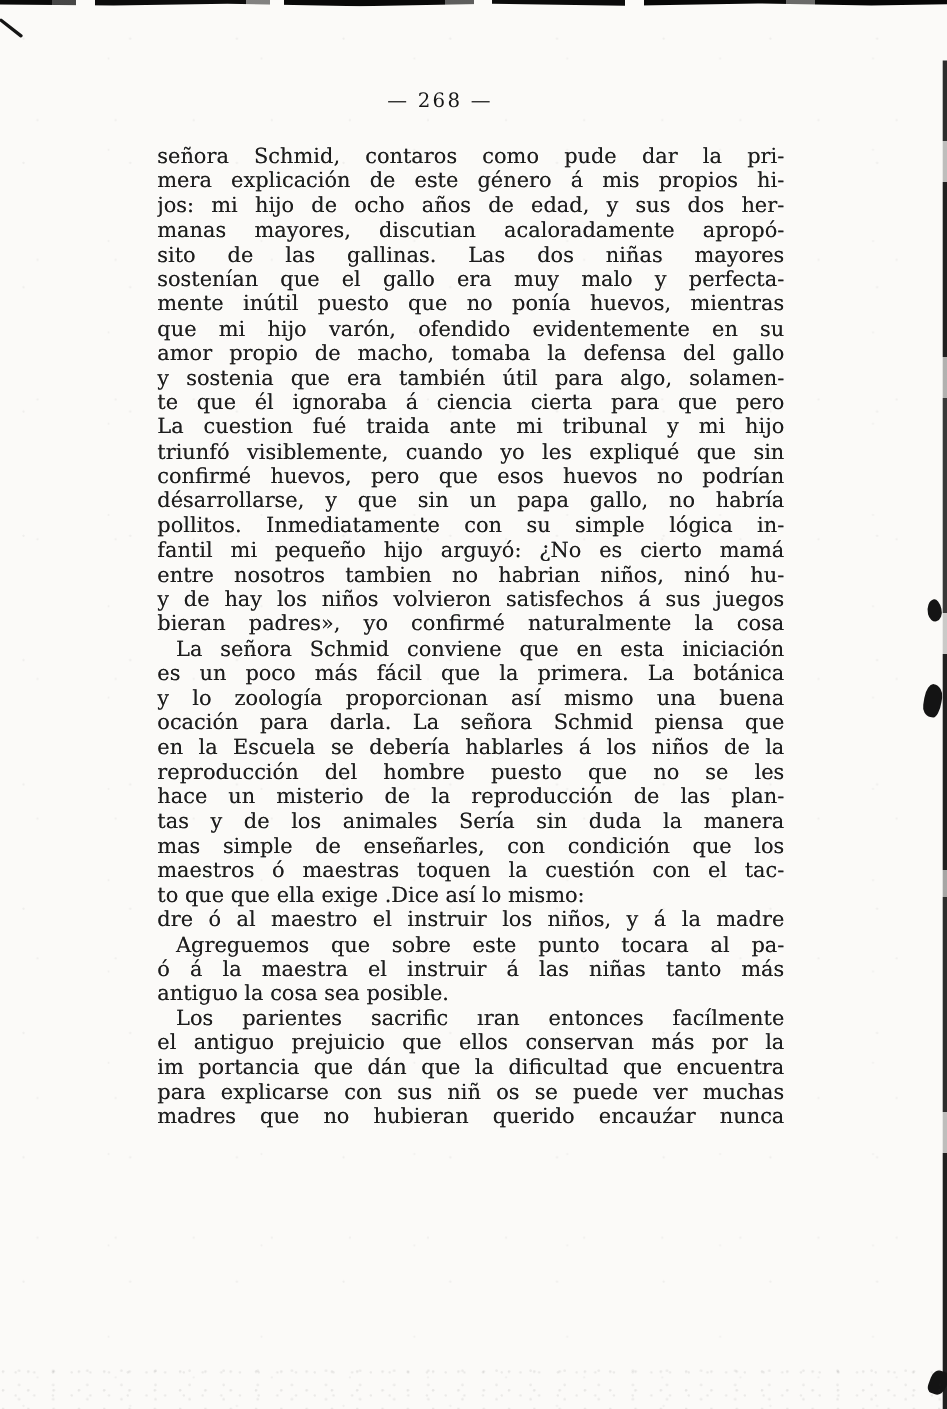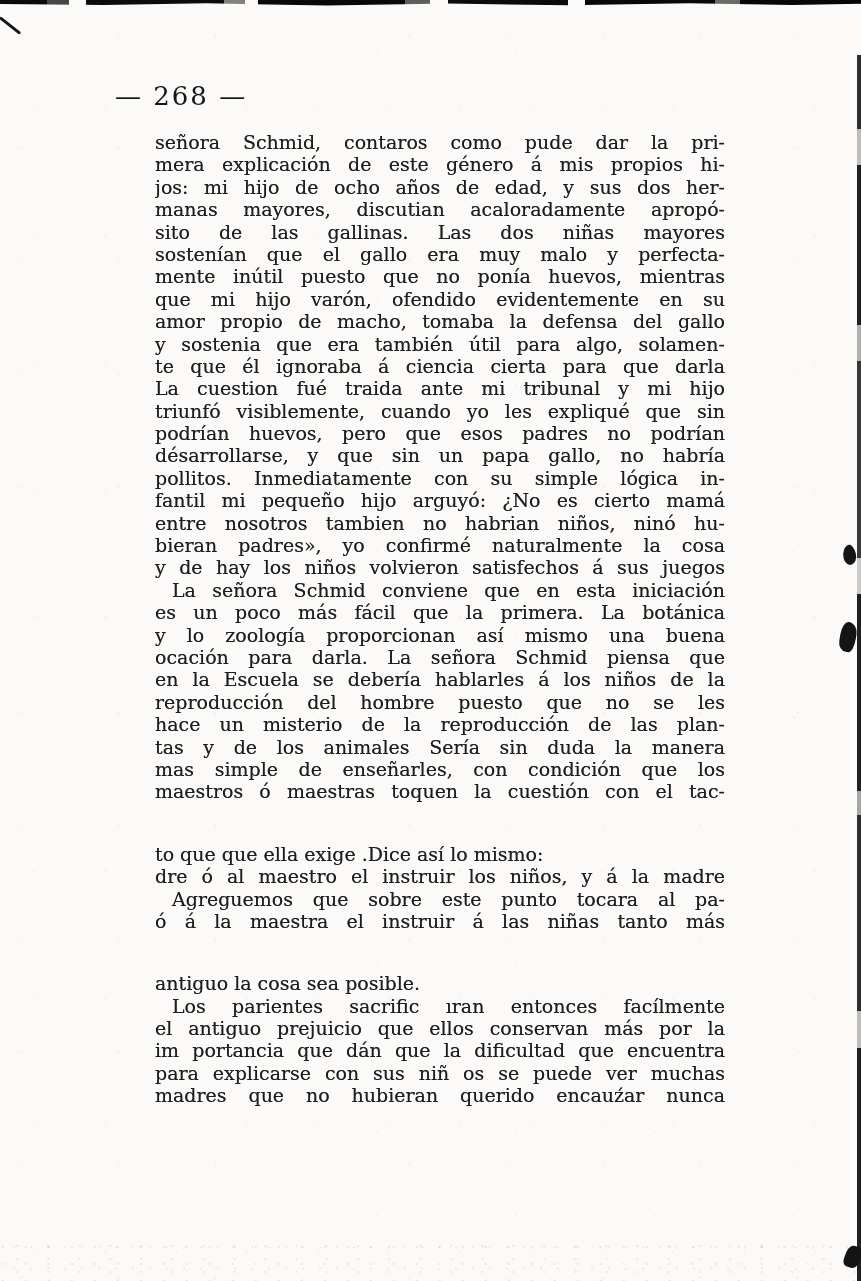--- a/index.html
+++ b/index.html
@@ -59,30 +59,30 @@
     position: absolute; left: 0; bottom: 0; width: 100%; height: 46px;
     background-image:
       radial-gradient(circle at 12% 70%, rgba(50,50,50,.12) 0 .7px, transparent 1.6px),
       radial-gradient(circle at 56% 85%, rgba(50,50,50,.10) 0 .7px, transparent 1.6px),
       radial-gradient(circle at 83% 60%, rgba(50,50,50,.10) 0 .6px, transparent 1.5px);
     background-size: 23px 17px, 31px 13px, 17px 21px;
     opacity: .8;
   }
   .page-number {
     position: absolute; left: 155px; top: 81px; width: 570px;
-    text-align: left; transform: translateX(-40px);
-    font-size: 26px; letter-spacing: 2px; color: #161616;
+    text-align: center; transform: translateX(-40px);
+    font-size: 18px; letter-spacing: 2px; color: #161616;
   }
   .text-block {
-    position: absolute; left: 155px; top: 131px; width: 570px;
+    position: absolute; left: 143px; top: 131px; width: 570px;
     font-size: 19px; line-height: 22.4px; color: #1d1d1d;
     text-shadow: 0 0 0.6px rgba(25,25,25,.65);
   }
   .line { text-align: justify; text-align-last: justify; height: 22.4px; overflow: hidden; }
-  .line.par-end { text-align: center; text-align-last: left; margin-top: 40px; }
+  .line.par-end { text-align: center; text-align-last: left; }
   .line.indent { padding-left: 17px; }
 </style>
 </head>
 <body>
 
 <div class="page">
   <div class="edge-top"></div>
   <div class="corner-mark"></div>
   <div class="edge-right"></div>
   <div class="blob blob-1"></div>
@@ -96,30 +96,30 @@
       <div class="line">señora Schmid, contaros como pude dar la pri-</div>
       <div class="line">mera explicación de este género á mis propios hi-</div>
       <div class="line">jos: mi hijo de ocho años de edad, y sus dos her-</div>
       <div class="line">manas mayores, discutian acaloradamente apropó-</div>
       <div class="line">sito de las gallinas. Las dos niñas mayores</div>
       <div class="line">sostenían que el gallo era muy malo y perfecta-</div>
       <div class="line">mente inútil puesto que no ponía huevos, mientras</div>
       <div class="line">que mi hijo varón, ofendido evidentemente en su</div>
       <div class="line">amor propio de macho, tomaba la defensa del gallo</div>
       <div class="line">y sostenia que era también útil para algo, solamen-</div>
-      <div class="line">te que él ignoraba á ciencia cierta para que darla</div>
+      <div class="line">te que él ignoraba á ciencia cierta para que pero</div>
       <div class="line">La cuestion fué traida ante mi tribunal y mi hijo</div>
       <div class="line">triunfó visiblemente, cuando yo les expliqué que sin</div>
-      <div class="line">podrían huevos, pero que esos padres no podrían</div>
+      <div class="line">confirmé huevos, pero que esos huevos no podrían</div>
       <div class="line">désarrollarse, y que sin un papa gallo, no habría</div>
       <div class="line">pollitos. Inmediatamente con su simple lógica in-</div>
       <div class="line">fantil mi pequeño hijo arguyó: ¿No es cierto mamá</div>
       <div class="line">entre nosotros tambien no habrian niños, ninó hu-</div>
+      <div class="line">y de hay los niños volvieron satisfechos á sus juegos</div>
       <div class="line">bieran padres», yo confirmé naturalmente la cosa</div>
-      <div class="line">y de hay los niños volvieron satisfechos á sus juegos</div>
       <div class="line indent">La señora Schmid conviene que en esta iniciación</div>
       <div class="line">es un poco más fácil que la primera. La botánica</div>
       <div class="line">y lo zoología proporcionan así mismo una buena</div>
       <div class="line">ocación para darla. La señora Schmid piensa que</div>
       <div class="line">en la Escuela se debería hablarles á los niños de la</div>
       <div class="line">reproducción del hombre puesto que no se les</div>
       <div class="line">hace un misterio de la reproducción de las plan-</div>
       <div class="line">tas y de los animales Sería sin duda la manera</div>
       <div class="line">mas simple de enseñarles, con condición que los</div>
       <div class="line">maestros ó maestras toquen la cuestión con el tac-</div>

